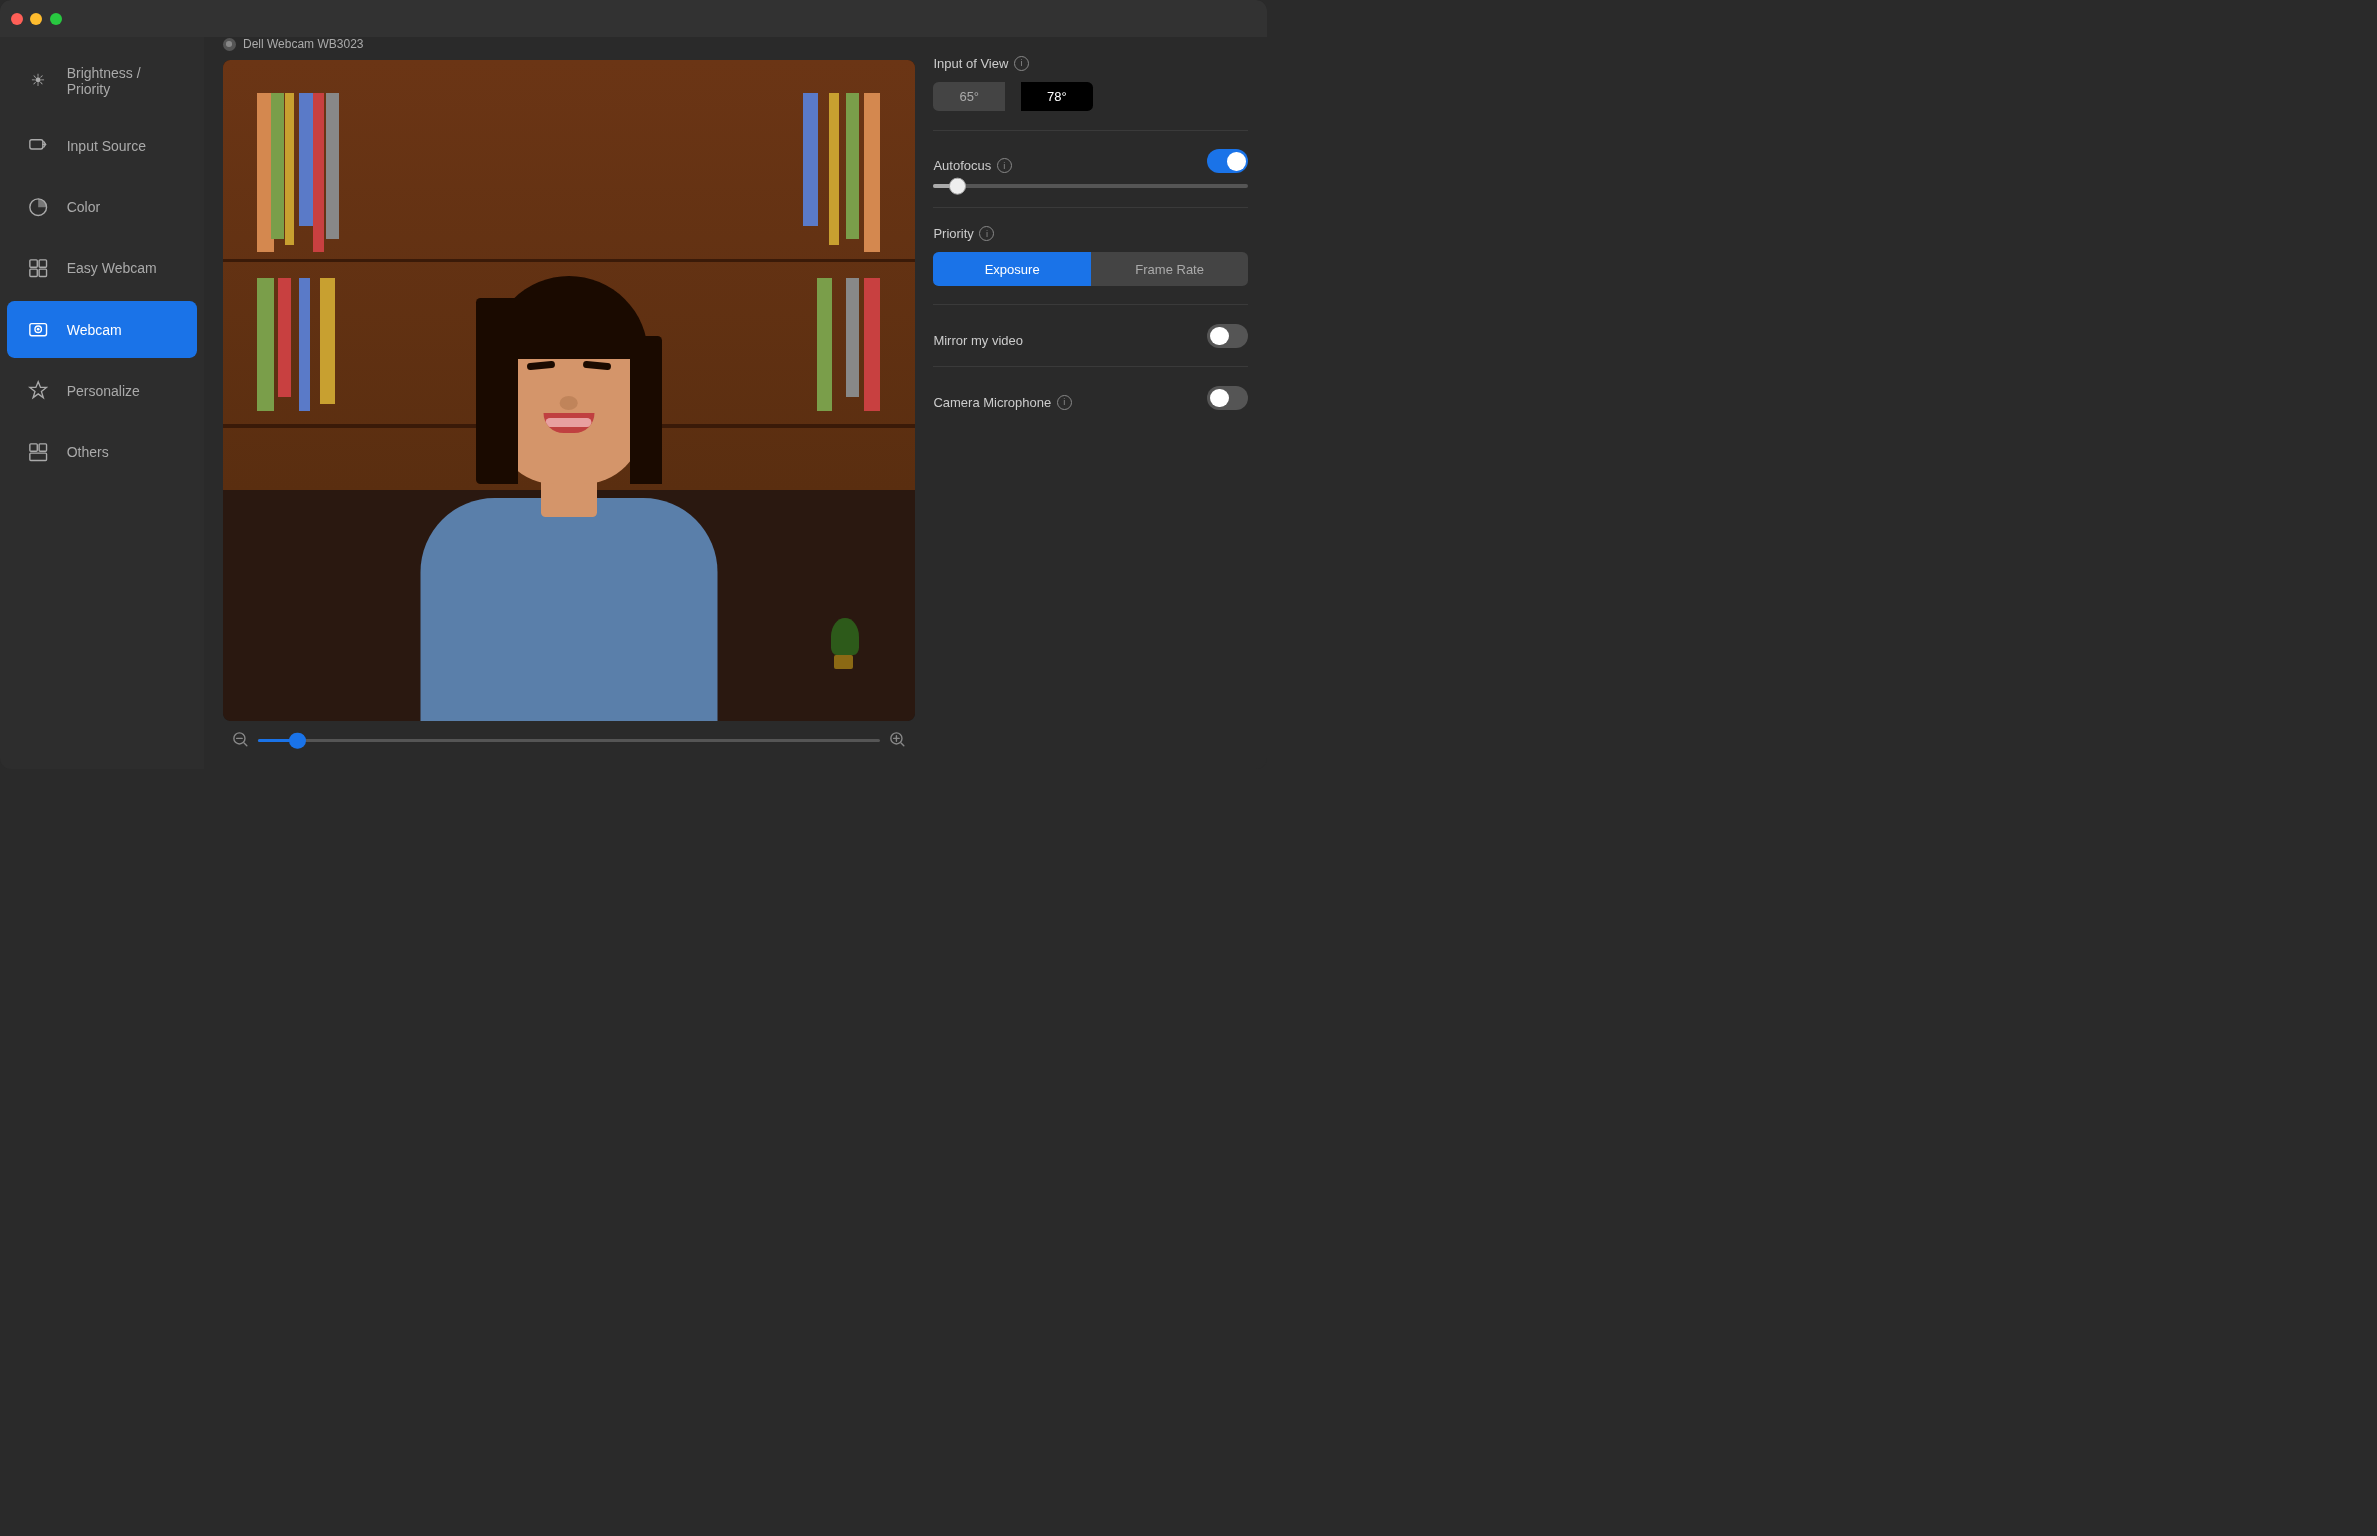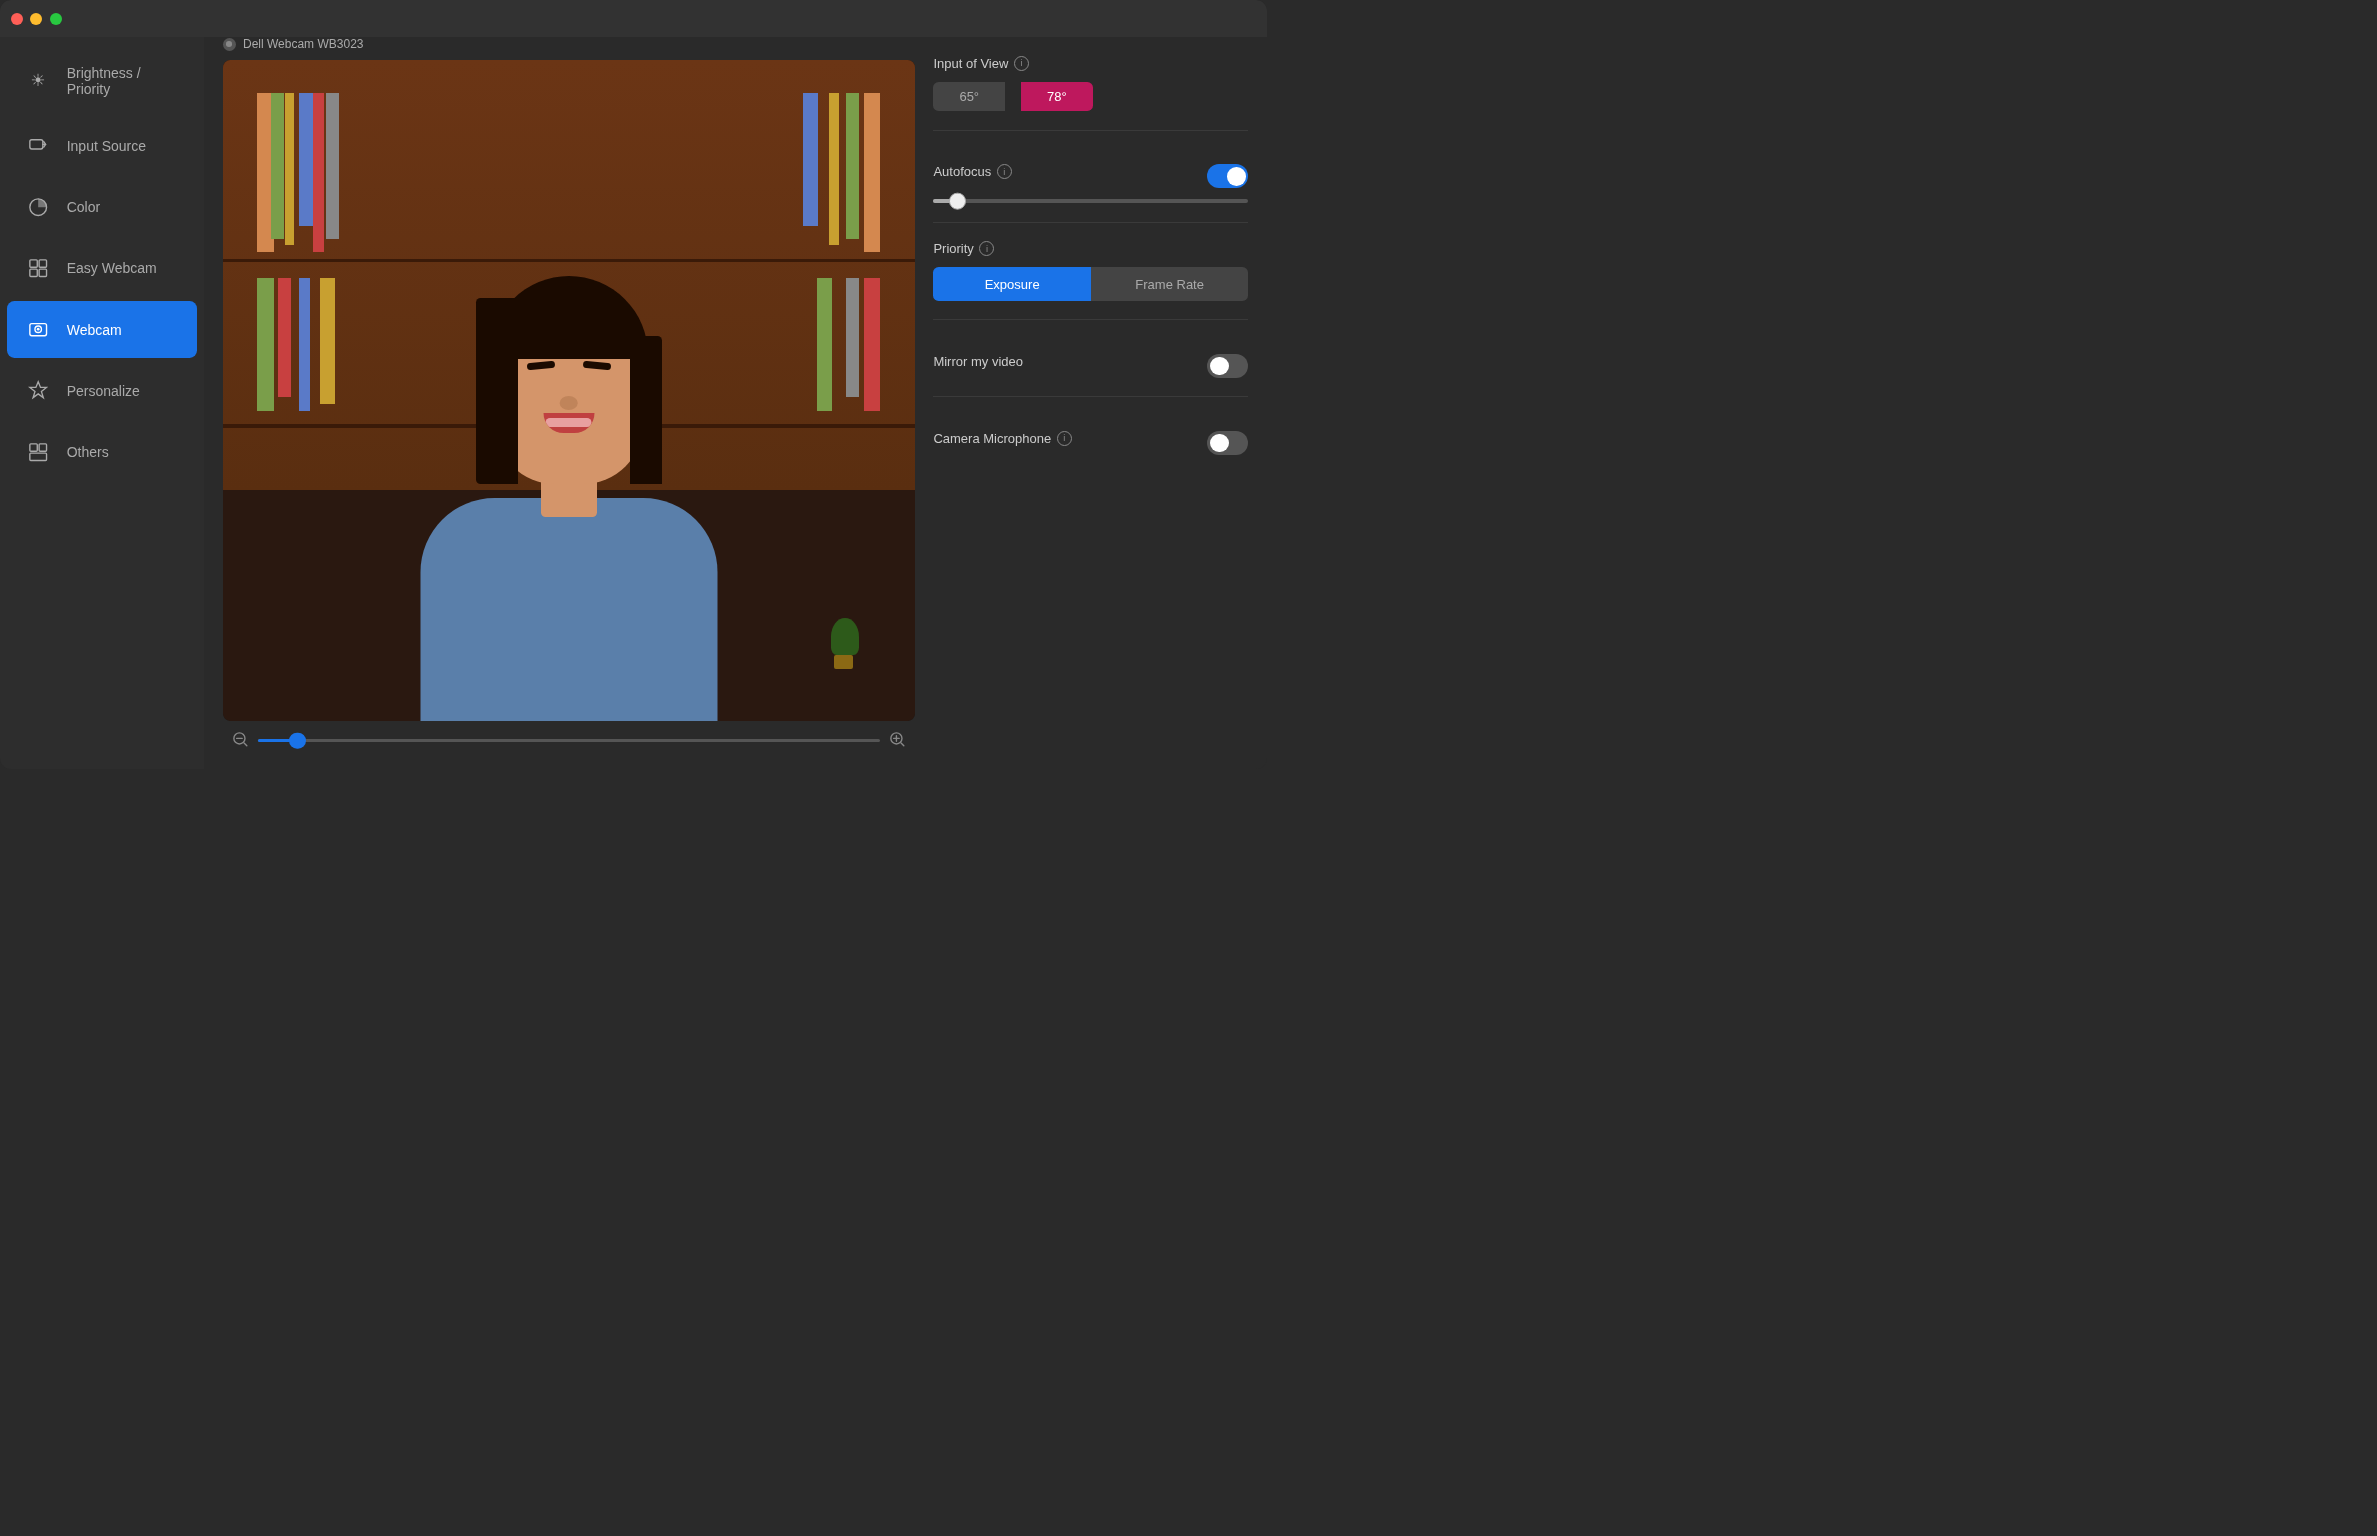--- a/index.html
+++ b/index.html
@@ -223,23 +223,22 @@
     }
 
     .control-group {
       display: flex;
       flex-direction: column;
       gap: 11px;
     }
 
     .control-row {
       display: flex;
-      align-items: flex-start;
+      align-items: flex-end;
       justify-content: space-between;
-      margin-top: 15px;
     }
 
     .control-label {
       display: flex;
       align-items: center;
       gap: 5.6px;
       font-size: 13px;
       color: #ccc;
     }
     .info-icon {
@@ -266,21 +265,21 @@
       border: none;
       background: #444;
       color: #aaa;
       font-size: 13px;
       cursor: pointer;
       font-weight: 500;
     }
     .fov-btn:first-child { border-radius: 5.6px 0 0 5.6px; }
     .fov-btn:last-child { border-radius: 0 5.6px 5.6px 0; }
     .fov-btn.active {
-      background: #be185d;
+      background: #000000;
       color: #fff;
     }
 
     
     .toggle {
       width: 41px;
       height: 24px;
       border-radius: 12px;
       position: relative;
       cursor: pointer;

